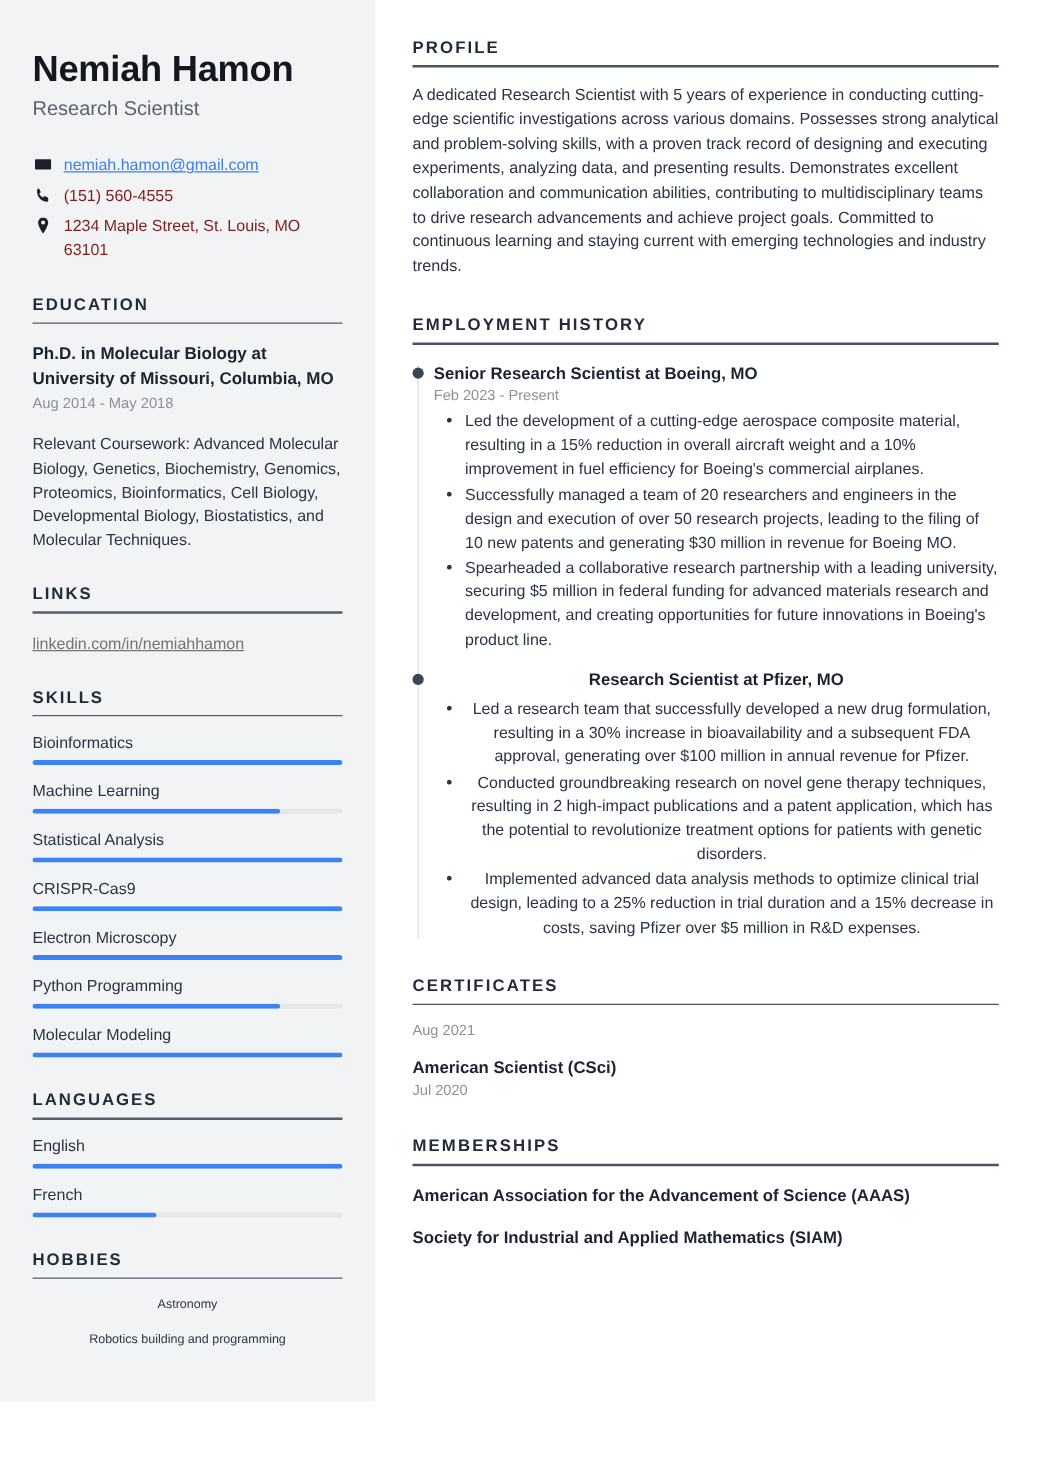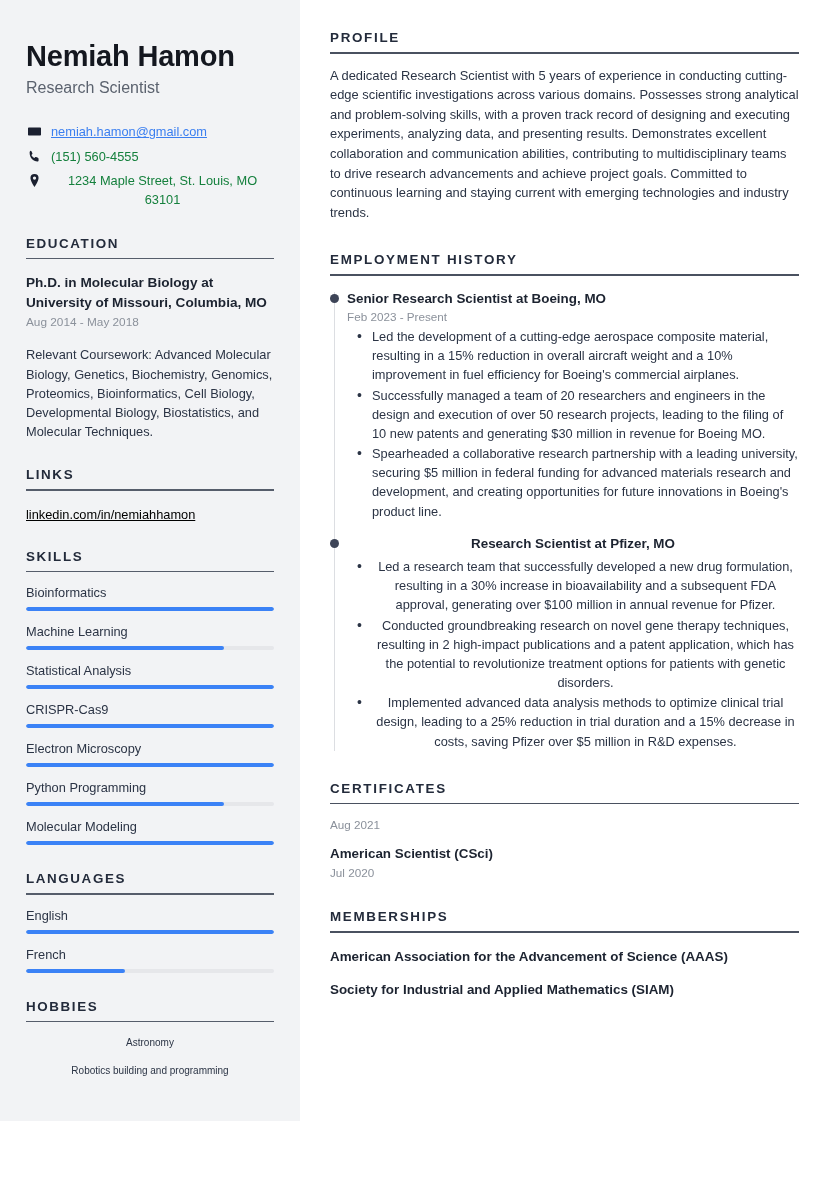--- a/index.html
+++ b/index.html
@@ -17,43 +17,43 @@
     background: #f2f3f5;
     padding: 30px 26px 0 26px;
   }
   .name {
     font-size: 29px; font-weight: 700; letter-spacing: -0.2px;
     color: #14171f; line-height: 1.15; margin-top: 10px;
   }
   .role {
     font-size: 16px; color: #5b626e; margin-top: 6px; font-weight: 400;
   }
-  .contact { margin-top: 26px; text-align: center; }
+  .contact { margin-top: 26px; }
   .contact-row { display: flex; align-items: flex-start; margin-bottom: 6px; }
   .contact-ico {
     width: 17px; min-width: 17px; margin-right: 8px; padding-top: 2px;
     color: #1b2030; display: flex; justify-content: center;
   }
-  .contact-txt { font-size: 12.8px; line-height: 1.45; color: #15803d; }
+  .contact-txt { font-size: 12.8px; line-height: 1.45; color: #7f1d1d; }
   .contact-txt.link { color: #3b7ff0; text-decoration: underline; }
 
   .sec { margin-top: 26px; }
   .sec-title {
     font-size: 13.4px; font-weight: 700; letter-spacing: 1.6px;
     text-transform: uppercase; color: #232b3b;
     padding-bottom: 7px;
   }
   .sec-rule { height: 1.5px; background: #4a5160; width: 100%; }
   .sidebar .sec-rule { background: #565d6b; }
 
   .edu-title { font-size: 13.6px; font-weight: 700; color: #1c2330; line-height: 1.45; margin-top: 14px; }
   .edu-date { font-size: 11.8px; color: #8b919b; margin-top: 3px; }
   .edu-desc { font-size: 12.8px; color: #2b3445; line-height: 1.5; margin-top: 16px; }
 
-  .links-item { font-size: 12.8px; color: #000000; text-decoration: underline; margin-top: 16px; display: inline-block; }
+  .links-item { font-size: 12.8px; color: #737373; text-decoration: underline; margin-top: 16px; display: inline-block; }
 
   .bar-item { margin-top: 13px; }
   .bar-label { font-size: 12.8px; color: #2b3445; margin-bottom: 7px; }
   .bar-track { height: 4px; background: #e6e7ea; border-radius: 2px; width: 100%; overflow: hidden; }
   .bar-fill { height: 4px; background: #3b82f6; border-radius: 2px; }
 
   .hobby-item { font-size: 10px; color: #2b3445; line-height: 1.5; margin-top: 13px; text-align: center; }
 
   
   .main { flex: 1; padding: 30px 34px 0 30px; background: #ffffff; }

